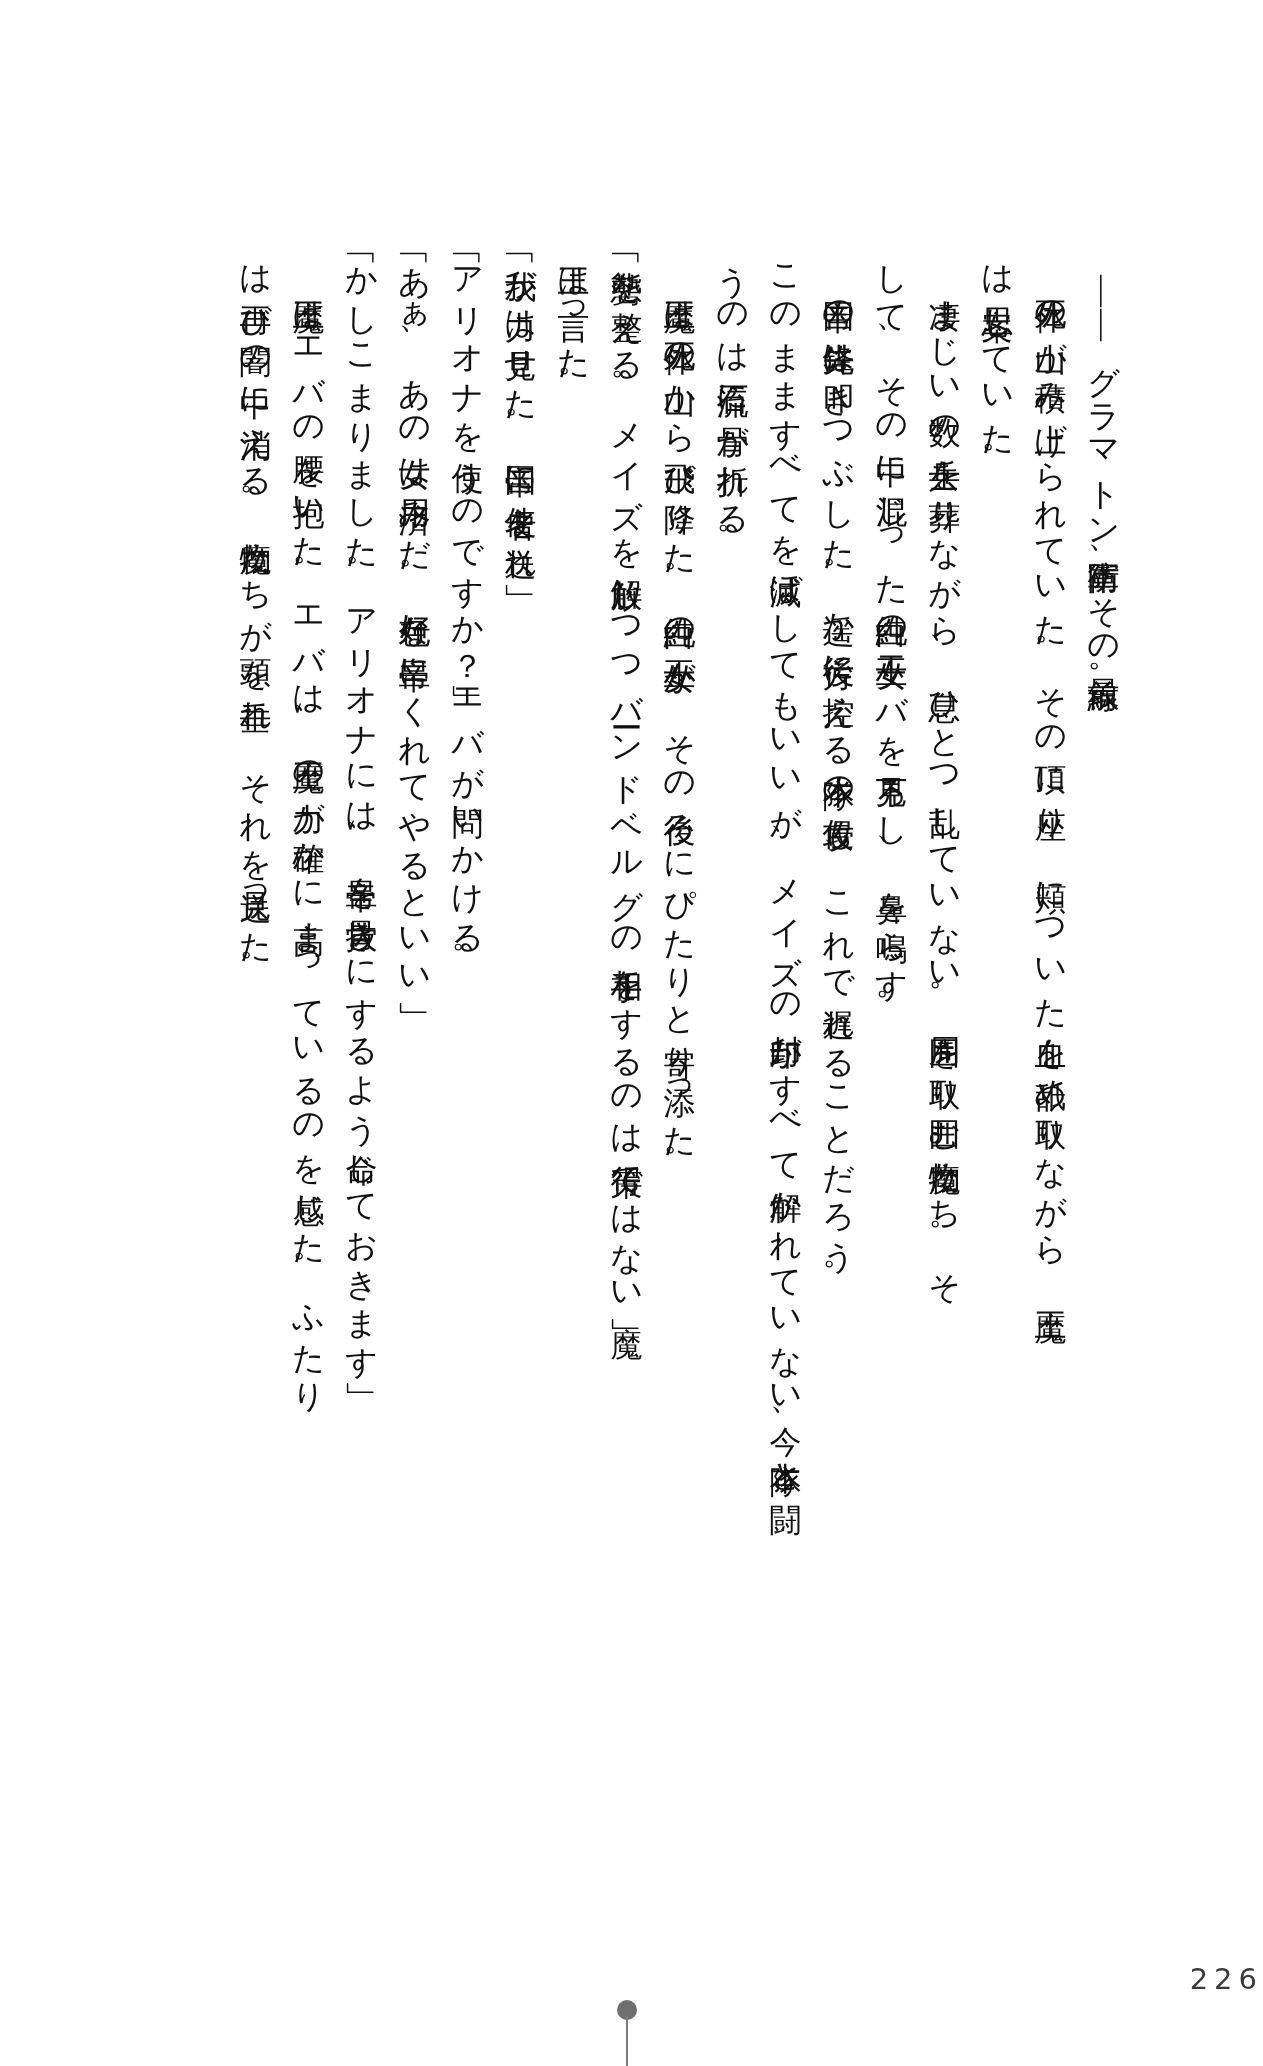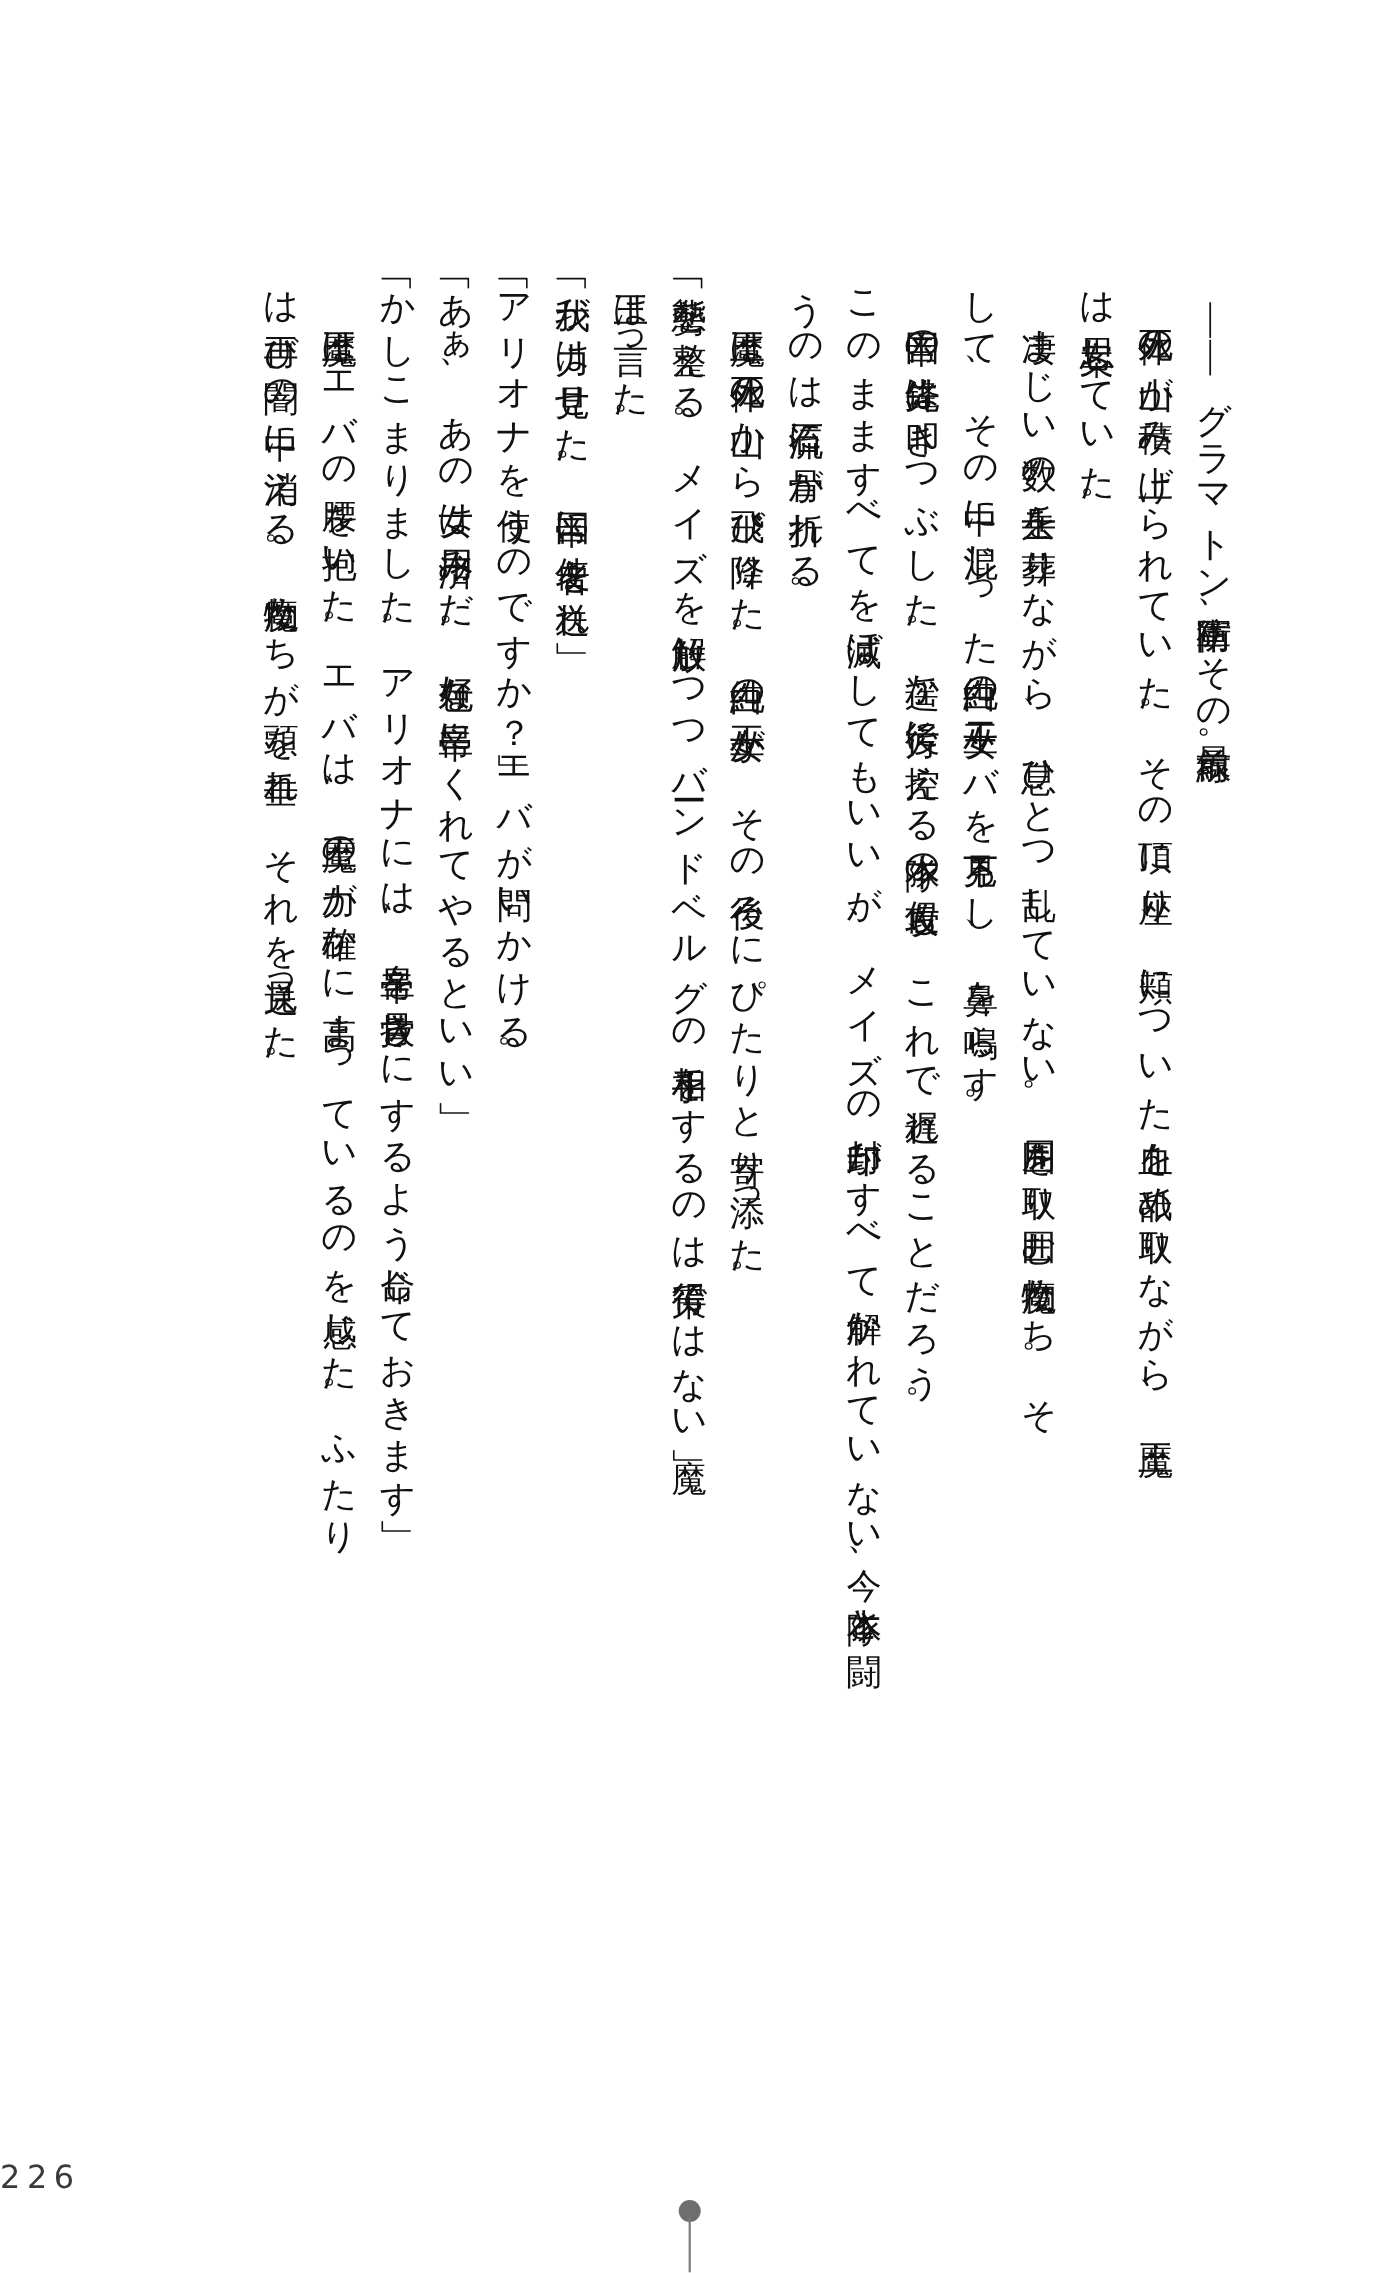--- a/index.html
+++ b/index.html
@@ -34,21 +34,21 @@
     padding: 0;
   }
   .text-block p.line.indent {
     text-indent: 1em;
   }
   .footer {
     position: absolute;
     left: 0;
     top: 1962px;
     width: 100%;
-    text-align: left;
+    text-align: right;
   }
   .page-number {
     font-family: "DejaVu Sans", "Liberation Sans", sans-serif;
     font-weight: 400;
     font-size: 29px;
     letter-spacing: 6px;
     color: #3a3a3a;
   }
   .marker-dot {
     position: absolute;

